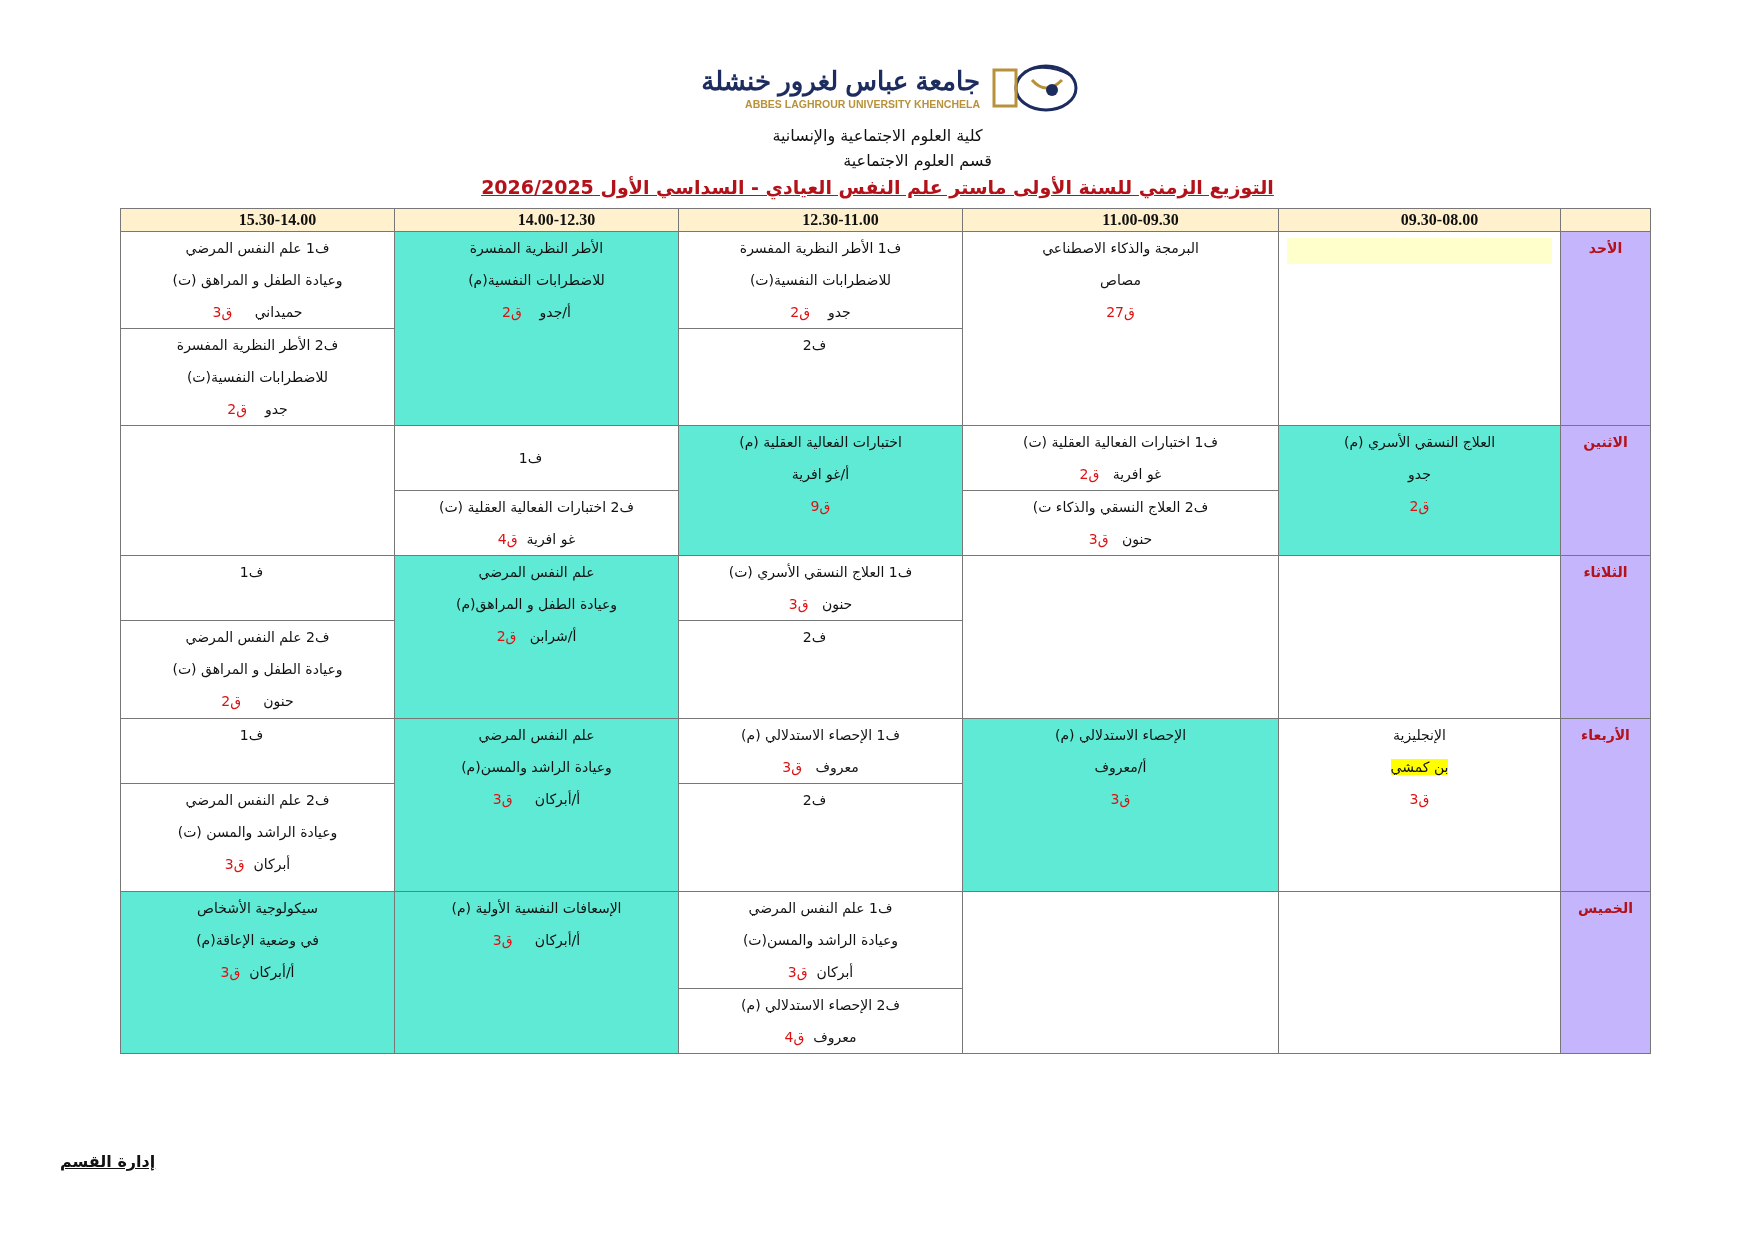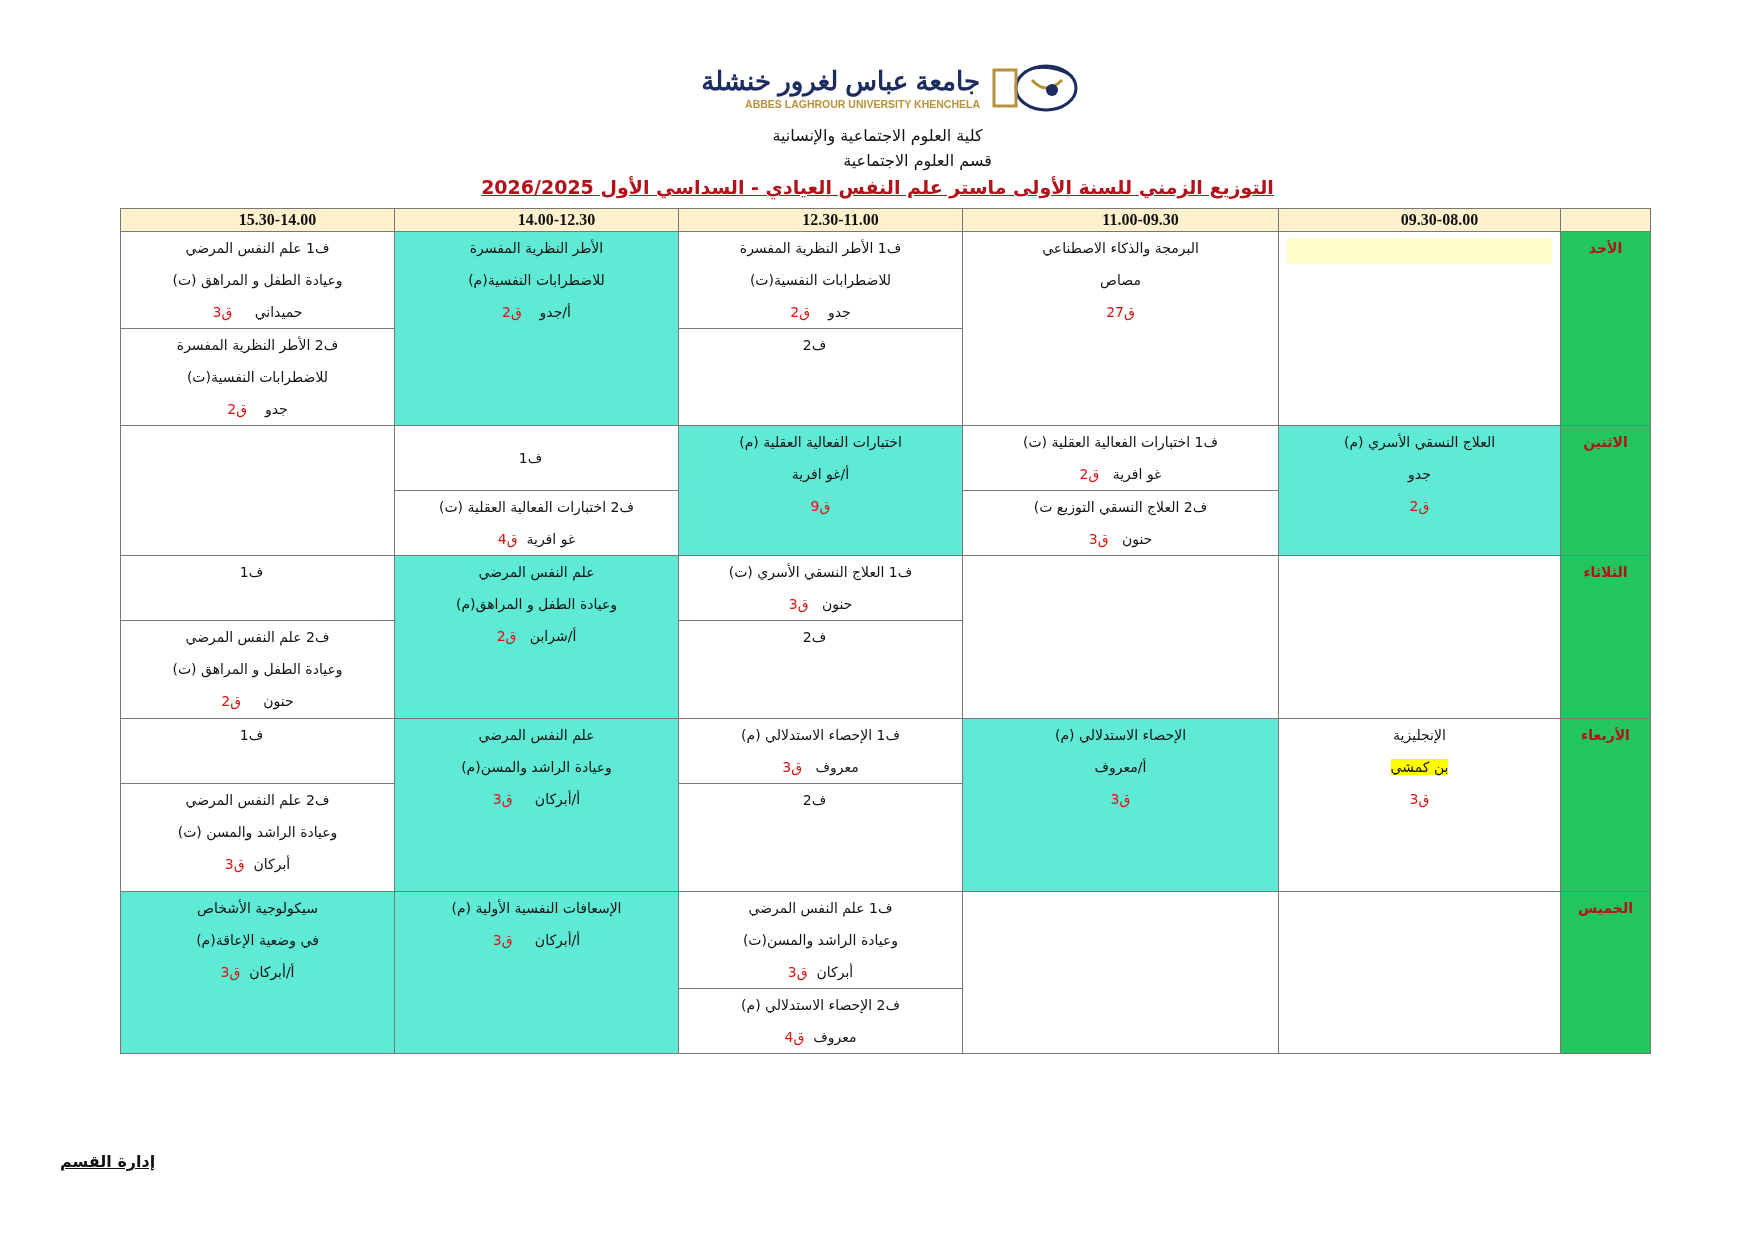--- a/index.html
+++ b/index.html
@@ -10,21 +10,21 @@
   .logo-mark{position:absolute;right:0;top:0;width:92px;height:52px;}
   .hdr{position:absolute;left:0;width:1755px;text-align:center;direction:rtl;font-size:16px;}
   .h1{top:126px;}
   .h2{top:151px;padding-left:40px;}
   .title{top:176px;font-weight:bold;font-size:19px;color:#b3121a;}
   .title span{text-decoration:underline;}
   table.sched{position:absolute;left:120px;top:208px;width:1530px;border-collapse:collapse;direction:rtl;table-layout:fixed;}
   table.sched td,table.sched th{border:1.5px solid #777;padding:0;vertical-align:top;text-align:center;font-size:14px;line-height:32px;}
   table.sched th{background:#fff1cd;font-family:"Liberation Serif",serif;font-weight:bold;font-size:16px;line-height:22px;height:22px;padding-left:40px;}
   th.corner{background:#fff;border-top:none;border-right:none;}
-  td.day{background:#22c55e;color:#b3121a;font-weight:bold;font-size:16px;}
+  td.day{background:#c4b5fd;color:#b3121a;font-weight:bold;font-size:16px;}
   td.green{background:#5eead4;}
   td.yel{position:relative;}
   .yband{display:block;background:#ffffcc;height:26px;margin:6px 8px 0 8px;}
   .room{color:#d11;}
   .hl{background:#ffff00;}
   .right{text-align:right;padding-right:12px !important;}
   .footer{position:absolute;left:60px;top:1152px;font-size:16px;font-weight:bold;direction:rtl;text-decoration:underline;}
   .line{display:block;}
 </style>
 </head>
@@ -116,21 +116,21 @@
     <td class="green" rowspan="2">
       <span class="line">اختبارات الفعالية العقلية (م)</span>
       <span class="line">أ/غو افرية</span>
       <span class="line room">ق9</span>
     </td>
     <td class="right" style="vertical-align:middle"><span>ف1</span></td>
     <td rowspan="2"></td>
   </tr>
   <tr style="height:65px">
     <td>
-      <span class="line">ف2 العلاج النسقي التوزيع ت)</span>
+      <span class="line">ف2 العلاج النسقي والذكاء ت)</span>
       <span class="line"><span>حنون</span>&nbsp;&nbsp;&nbsp;<span class="room">ق3</span></span>
     </td>
     <td>
       <span class="line">ف2 اختبارات الفعالية العقلية (ت)</span>
       <span class="line"><span>غو افرية</span>&nbsp;&nbsp;<span class="room">ق4</span></span>
     </td>
   </tr>
 
   <tr style="height:65px">
     <td class="day" rowspan="2">الثلاثاء</td>

